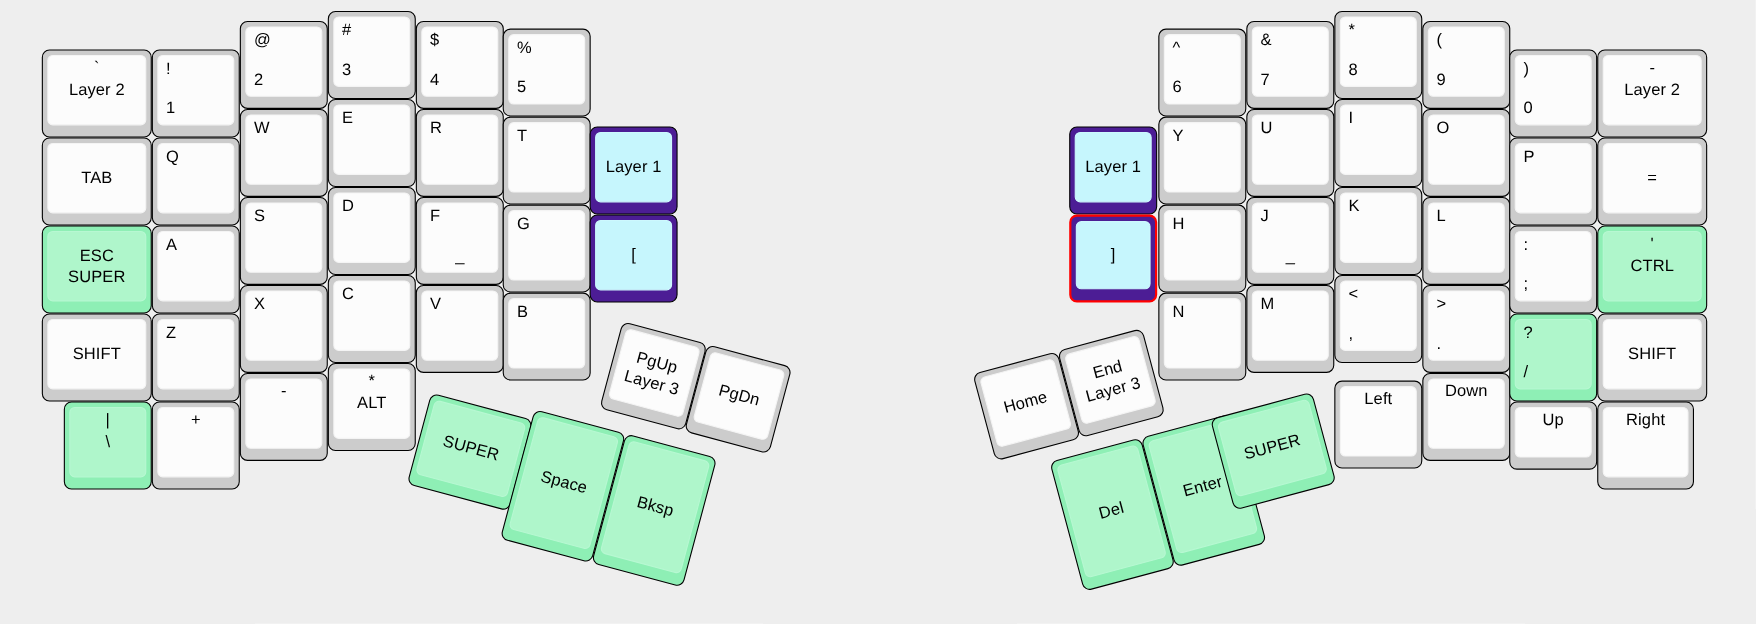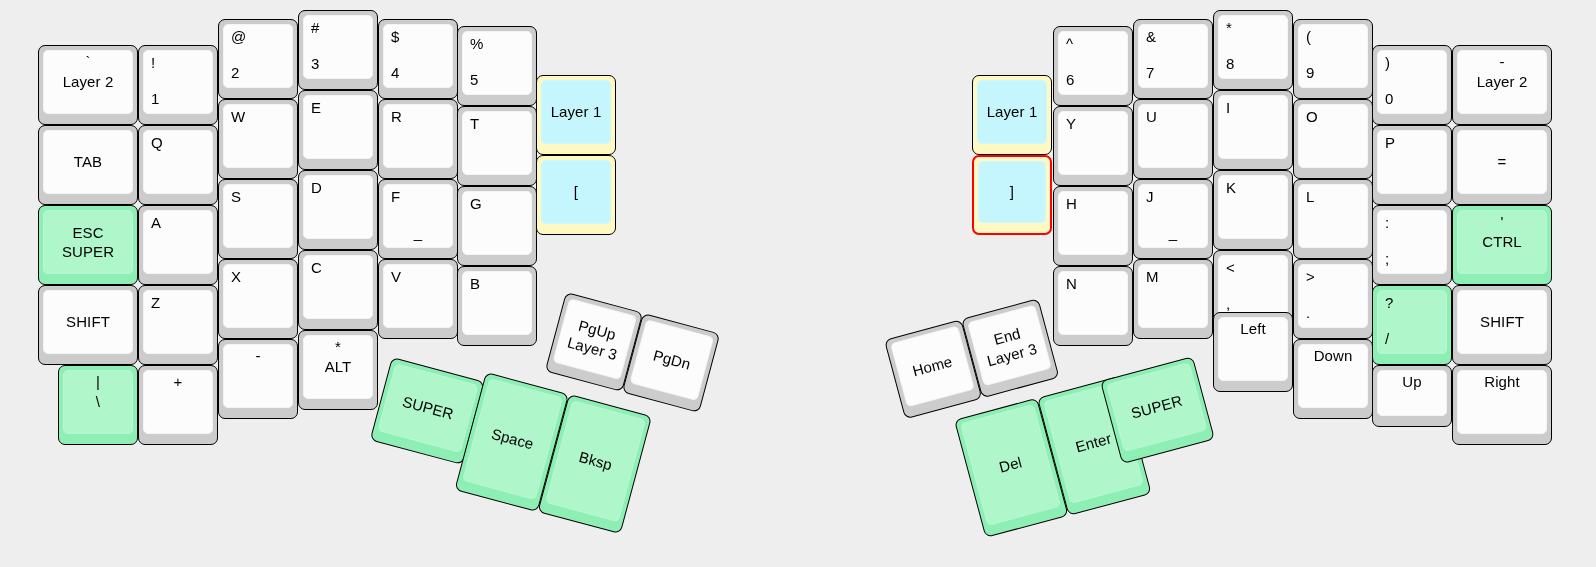--- a/index.html
+++ b/index.html
@@ -41,21 +41,21 @@
     white-space:pre;
     letter-spacing:0.1px;
   }
   .lg.tl{left:7px;top:4px;text-align:left;}
   .lg.bl{left:7px;top:auto;bottom:6px;text-align:left;}
   .lg.cc{left:0;right:0;top:50%;transform:translateY(-50%);text-align:center;}
   .lg.cc2{left:0;right:0;top:50%;transform:translateY(-50%);text-align:center;line-height:19px;}
   .lg.tc{left:0;right:0;top:3px;text-align:center;}
   .lg.bc{left:0;right:0;bottom:6px;text-align:center;}
   
-  .key.blue{background:#fef9c3;}
+  .key.blue{background:#4c1d95;margin-top:40px;}
   .key.blue .cap{background:#c6f6fd;border-color:#cdf8fe;}
   .key.green{background:#8eefb5;}
   .key.green .cap{background:#aff6cb;border-color:#b7f8d2;}
   .key.sel{border:2px solid #ff0000;}
 </style>
 </head>
 <body>
 
 <div id="board" style="width: 1596px; height: 567px; background: rgb(238, 238, 238);">
     <div class="key" style="left: 38px; top: 45px; width: 100px; height: 80px;">
@@ -312,21 +312,21 @@
       <div class="cap">
         <div class="lg tl">K</div>
       </div>
     </div>
     <div class="key" style="left: 1213px; top: 250px; width: 80px; height: 80px;">
       <div class="cap">
         <div class="lg tl">&lt;</div>
         <div class="lg bl">,</div>
       </div>
     </div>
-    <div class="key" style="left: 1213px; top: 312px; width: 80px; height: 80px; text-decoration: underline;">
+    <div class="key" style="left: 1213px; top: 346px; width: 80px; height: 80px; text-decoration: underline;">
       <div class="cap">
         <div class="lg tc">Left</div>
       </div>
     </div>
     <div class="key" style="left: 1293px; top: 19px; width: 80px; height: 80px;">
       <div class="cap">
         <div class="lg tl">(</div>
         <div class="lg bl">9</div>
       </div>
     </div>
@@ -394,21 +394,21 @@
       <div class="cap">
         <div class="lg tc">'</div>
         <div class="lg cc">CTRL</div>
       </div>
     </div>
     <div class="key" style="left: 1452px; top: 285px; width: 100px; height: 80px;">
       <div class="cap">
         <div class="lg cc">SHIFT</div>
       </div>
     </div>
-    <div class="key" style="left: 1452px; top: 365px; width: 100px; height: 80px;">
+    <div class="key" style="left: 1452px; top: 365px; width: 88px; height: 80px;">
       <div class="cap">
         <div class="lg tc">Right</div>
       </div>
     </div>
     <div class="key" style="left: 884px; top: 340px; width: 80px; height: 82px; transform: rotate(-15deg);">
       <div class="cap">
         <div class="lg cc">Home</div>
       </div>
     </div>
     <div class="key" style="left: 961px; top: 319px; width: 80px; height: 82px; transform: rotate(-15deg);">

